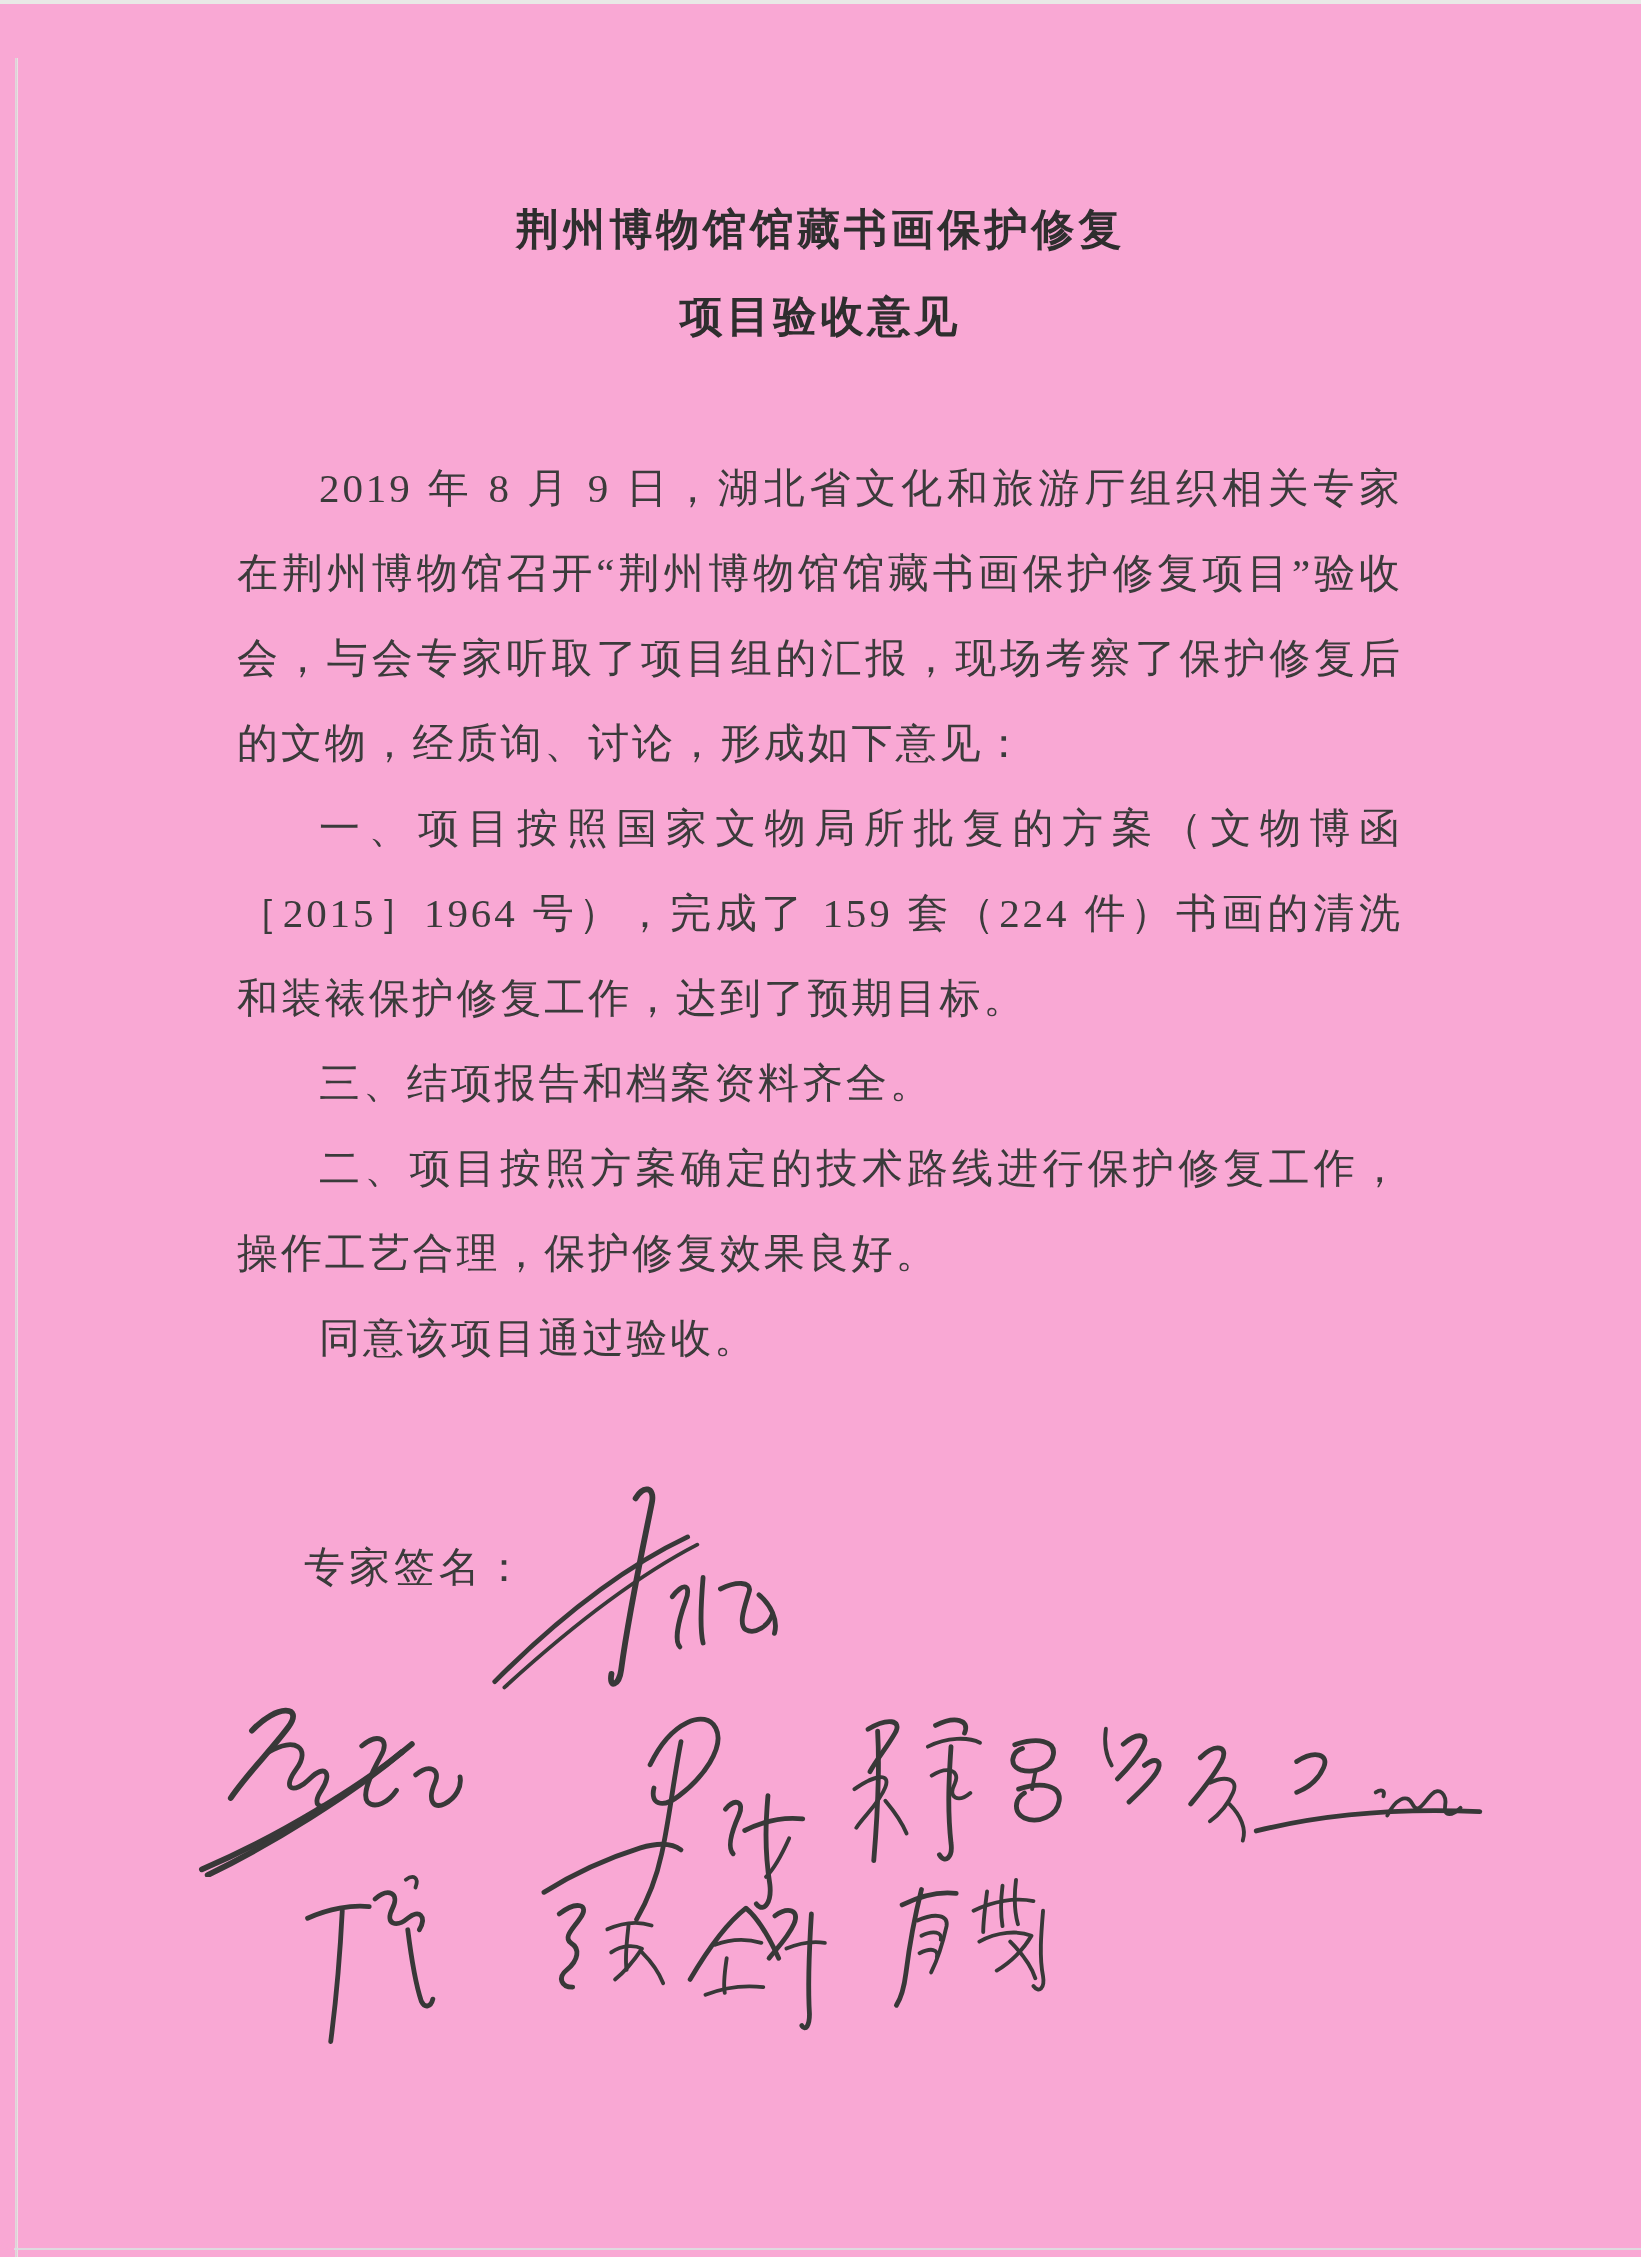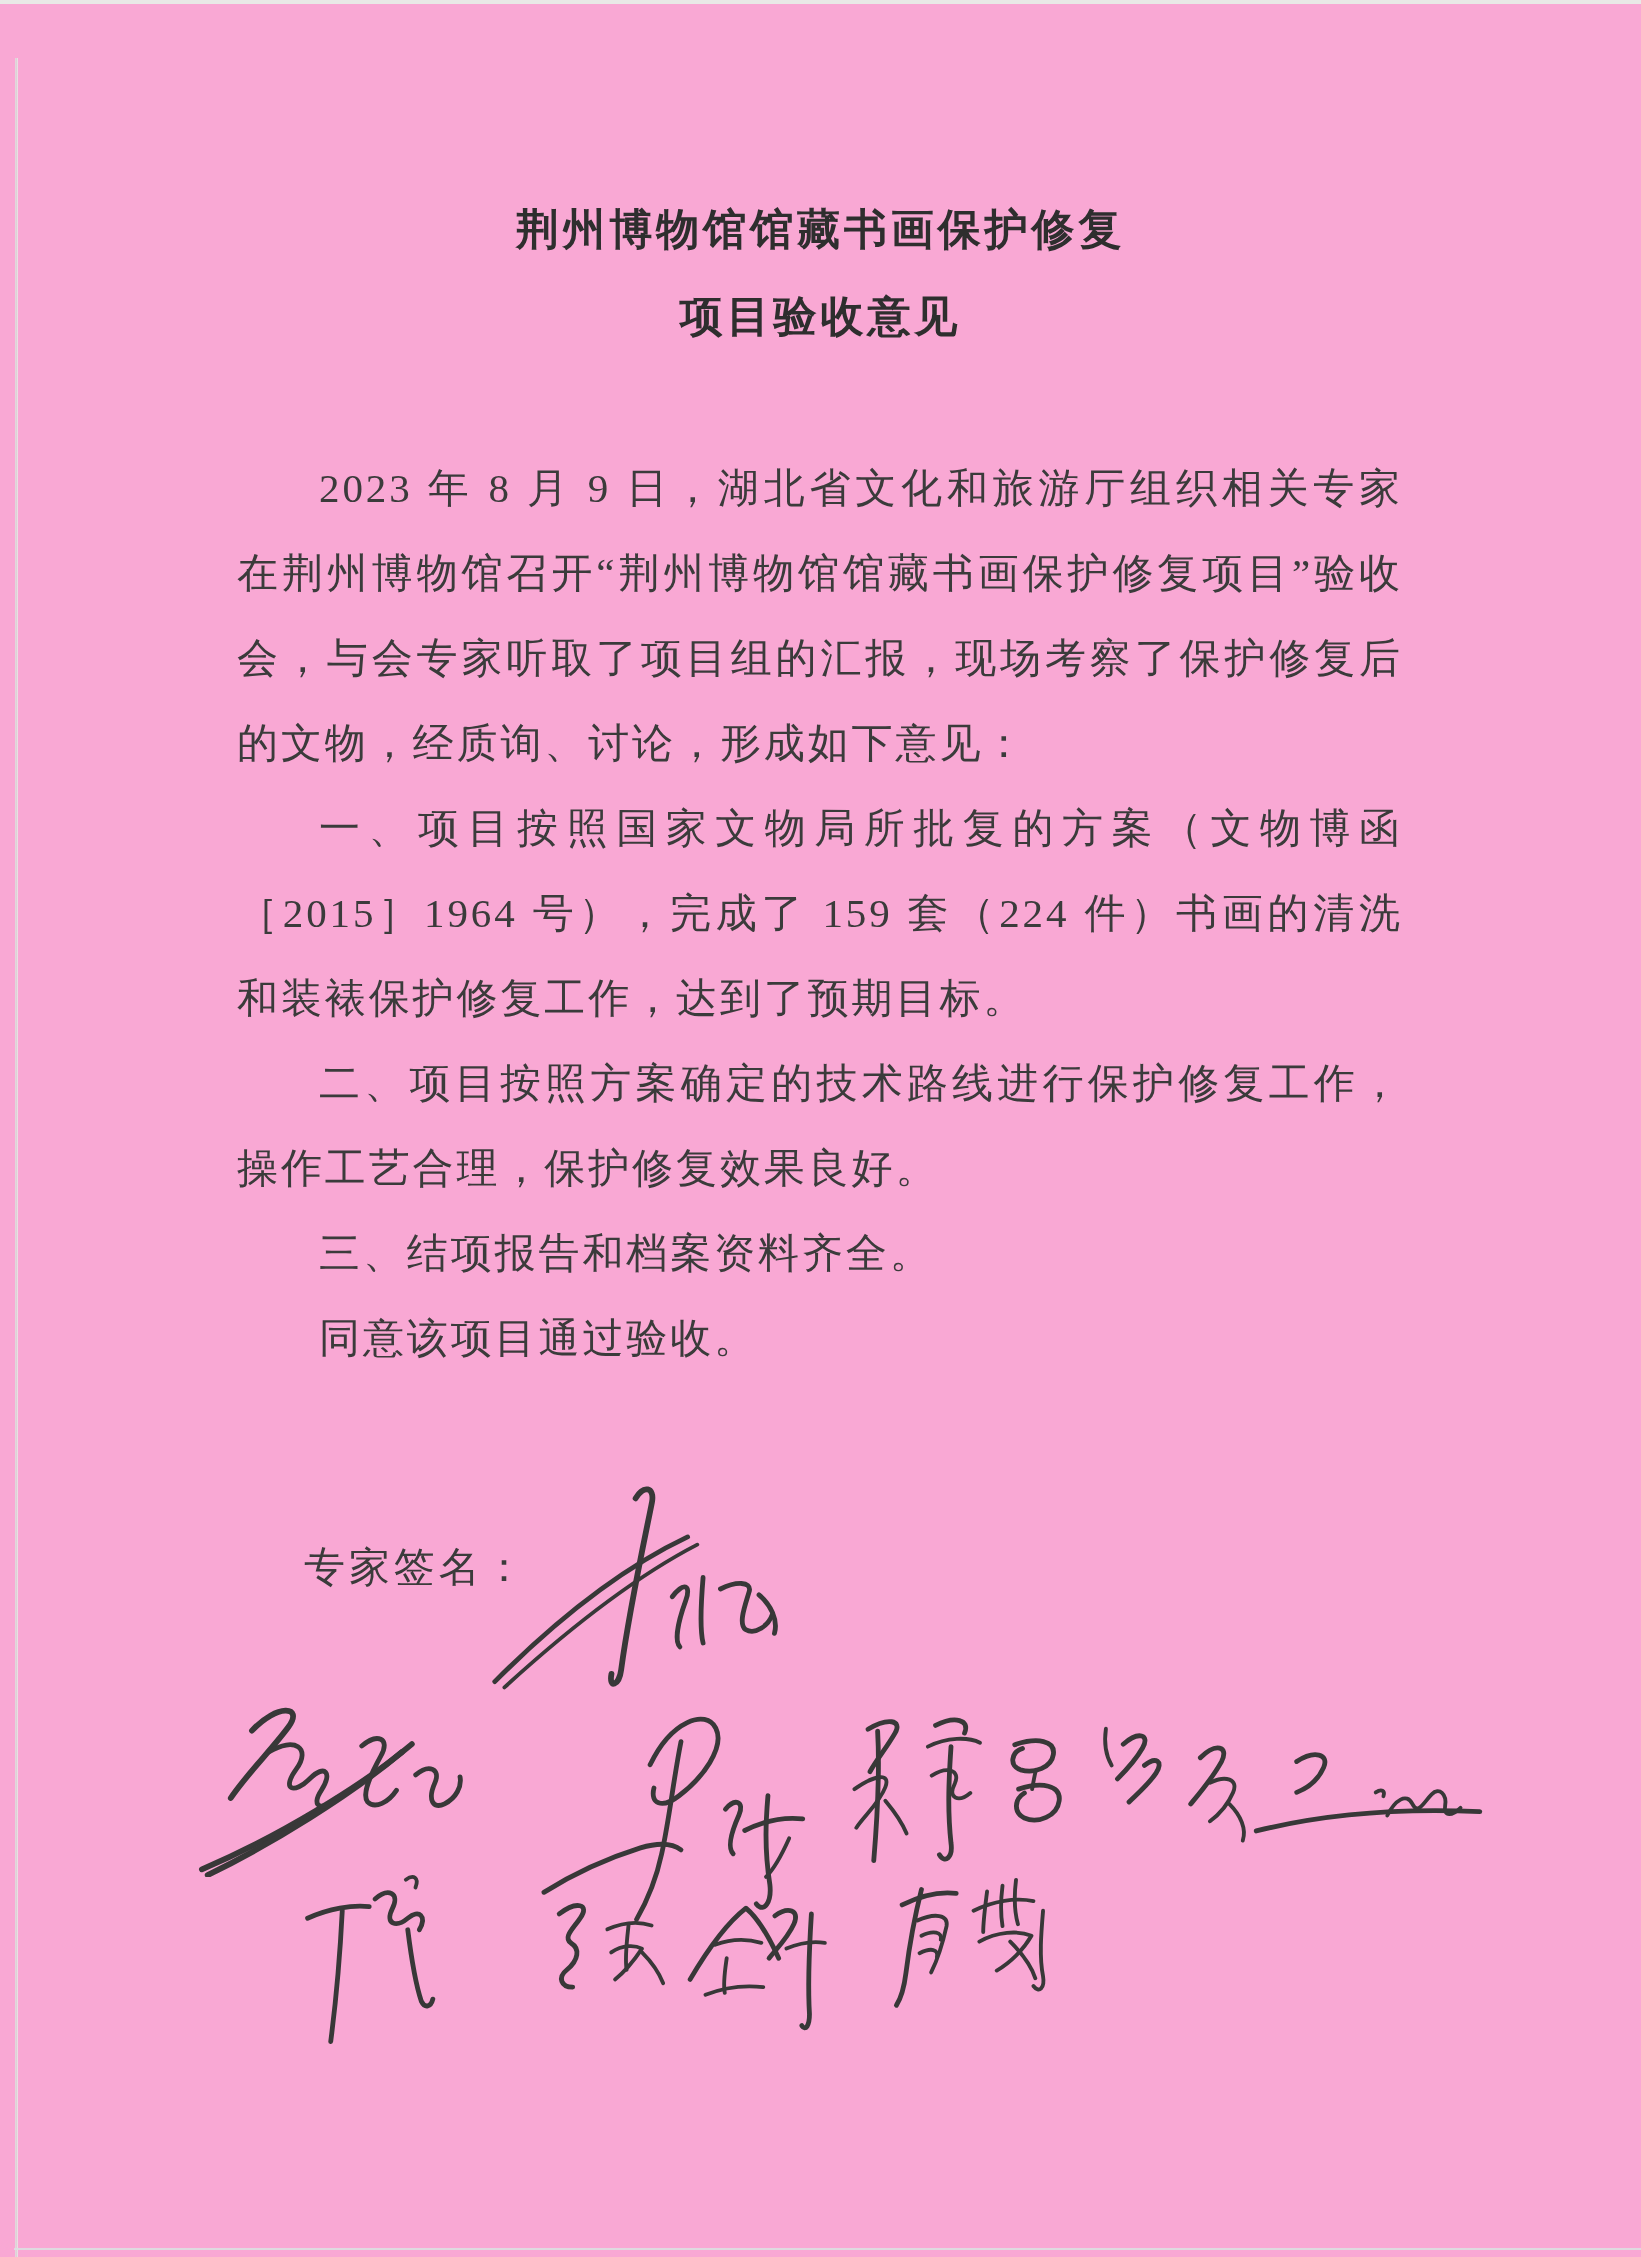--- a/index.html
+++ b/index.html
@@ -65,24 +65,24 @@
 
 <div class="page">
 
   <div class="edge-line-left"></div>
   <div class="edge-line-bottom"></div>
 
   <div class="title title-1">荆州博物馆馆藏书画保护修复</div>
   <div class="title title-2">项目验收意见</div>
 
   <div class="body-text">
-    <p>2023 年 8 月 9 日，湖北省文化和旅游厅组织相关专家在荆州博物馆召开“荆州博物馆馆藏书画保护修复项目”验收会，与会专家听取了项目组的汇报，现场考察了保护修复后的文物，经质询、讨论，形成如下意见：</p>
+    <p>2019 年 8 月 9 日，湖北省文化和旅游厅组织相关专家在荆州博物馆召开“荆州博物馆馆藏书画保护修复项目”验收会，与会专家听取了项目组的汇报，现场考察了保护修复后的文物，经质询、讨论，形成如下意见：</p>
     <p>一、项目按照国家文物局所批复的方案（文物博函［2015］1964 号），完成了 159 套（224 件）书画的清洗和装裱保护修复工作，达到了预期目标。</p>
+    <p>三、结项报告和档案资料齐全。</p>
     <p>二、项目按照方案确定的技术路线进行保护修复工作，操作工艺合理，保护修复效果良好。</p>
-    <p>三、结项报告和档案资料齐全。</p>
     <p>同意该项目通过验收。</p>
   </div>
 
   <div class="sig-label">专家签名：</div>
 
   <div class="sig" style="left:483px;top:1477px;width:309px;height:217px;">
     <svg viewBox="0 0 320 225">
       <path stroke-width="6" d="M158,18 C166,4 178,6 175,22 C170,48 152,130 143,196 C141,212 130,216 133,200"></path>
       <path stroke-width="5" d="M12,208 C70,150 140,92 212,58"></path>
       <path stroke-width="4" d="M22,214 C90,152 160,98 222,66"></path>

